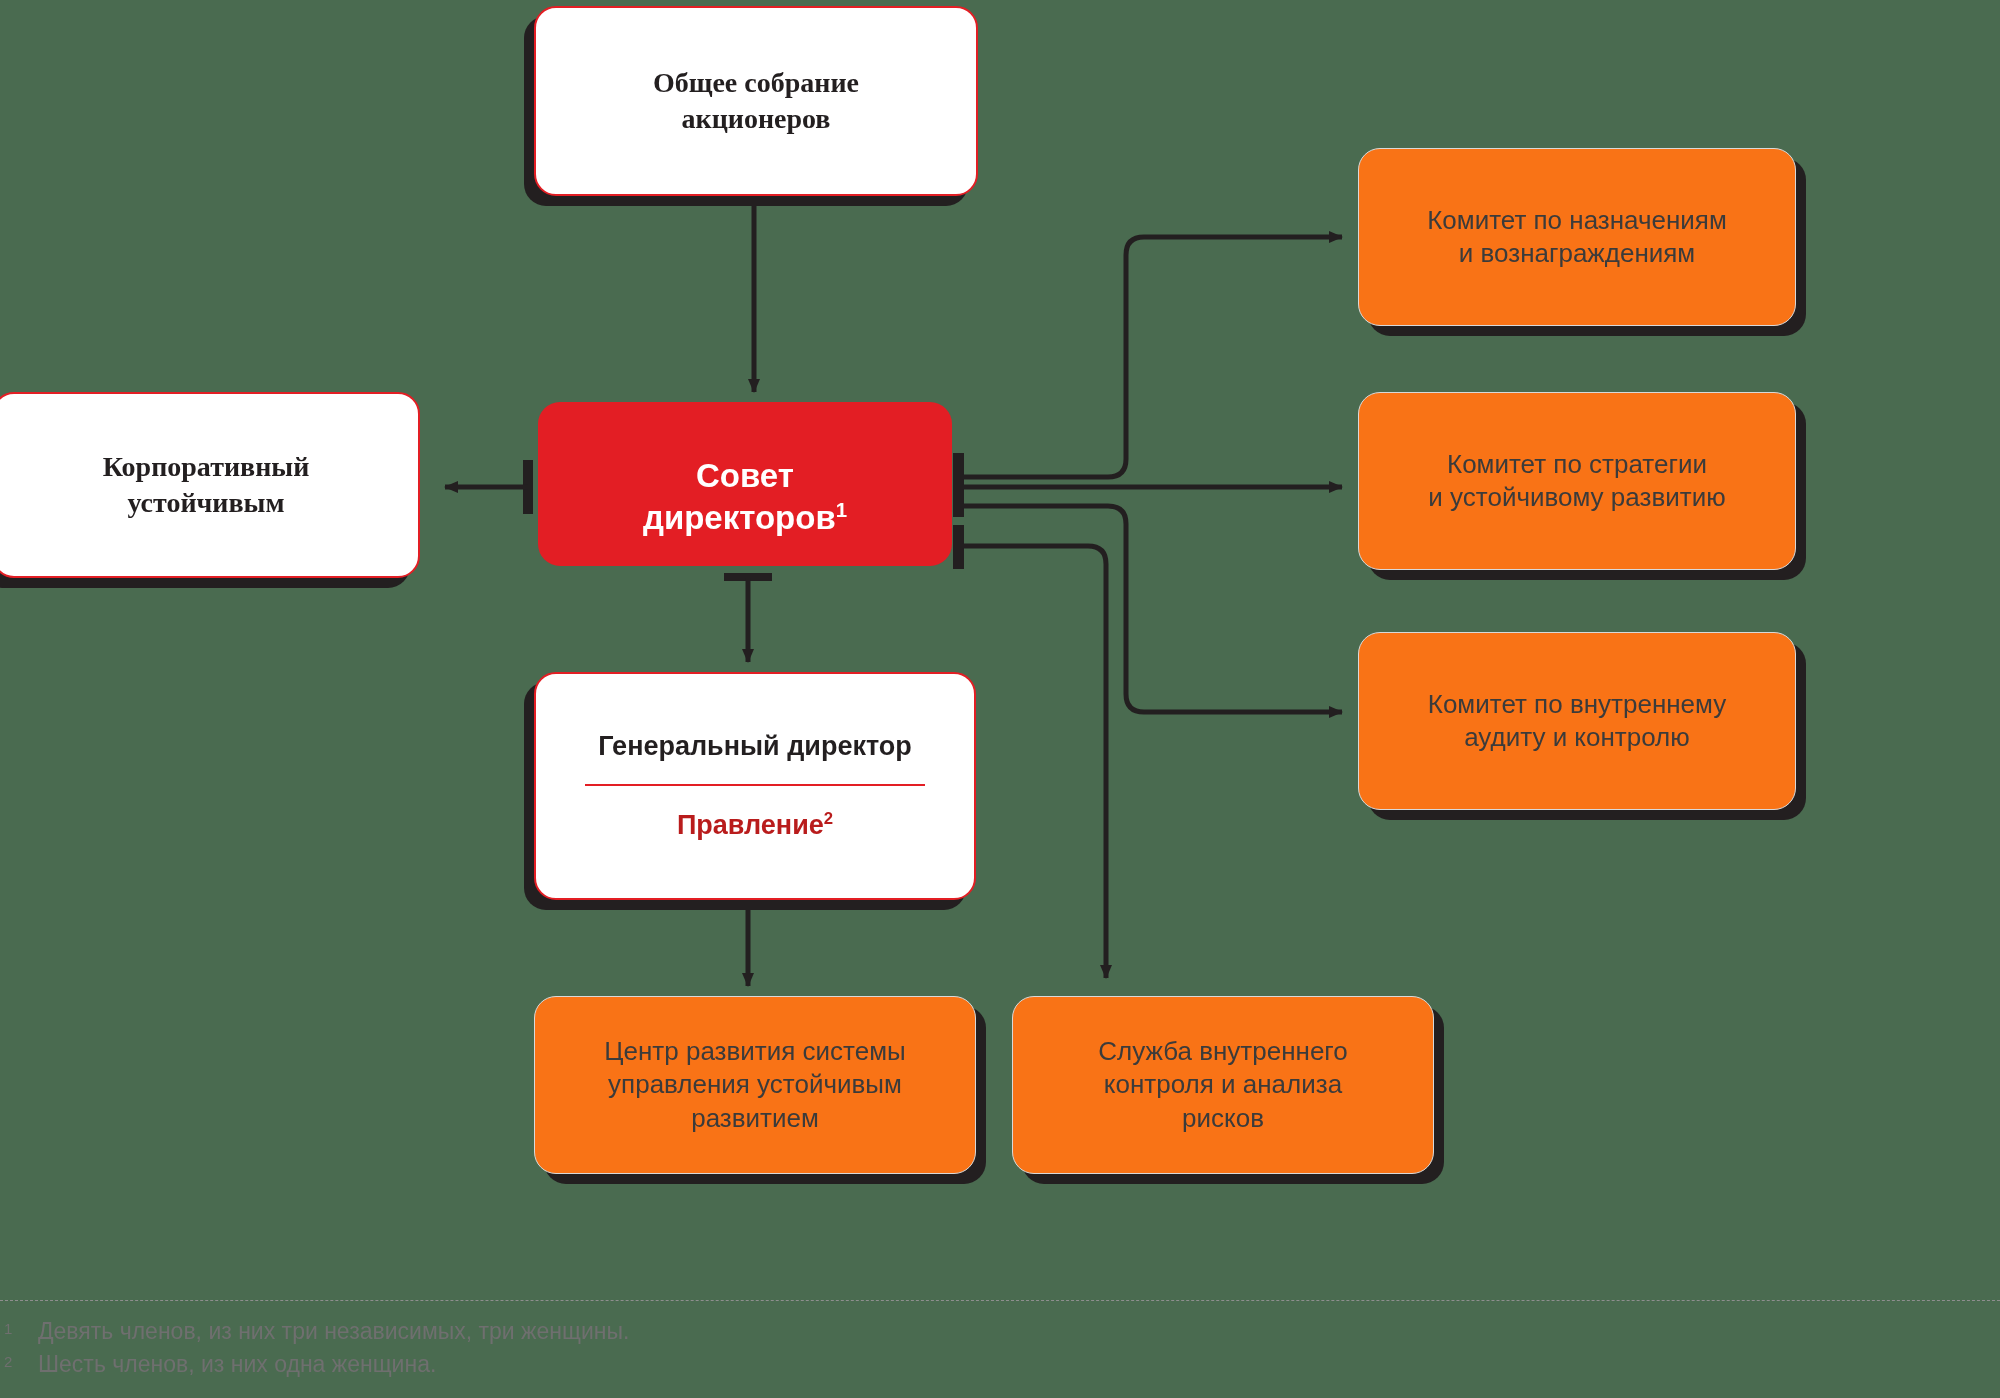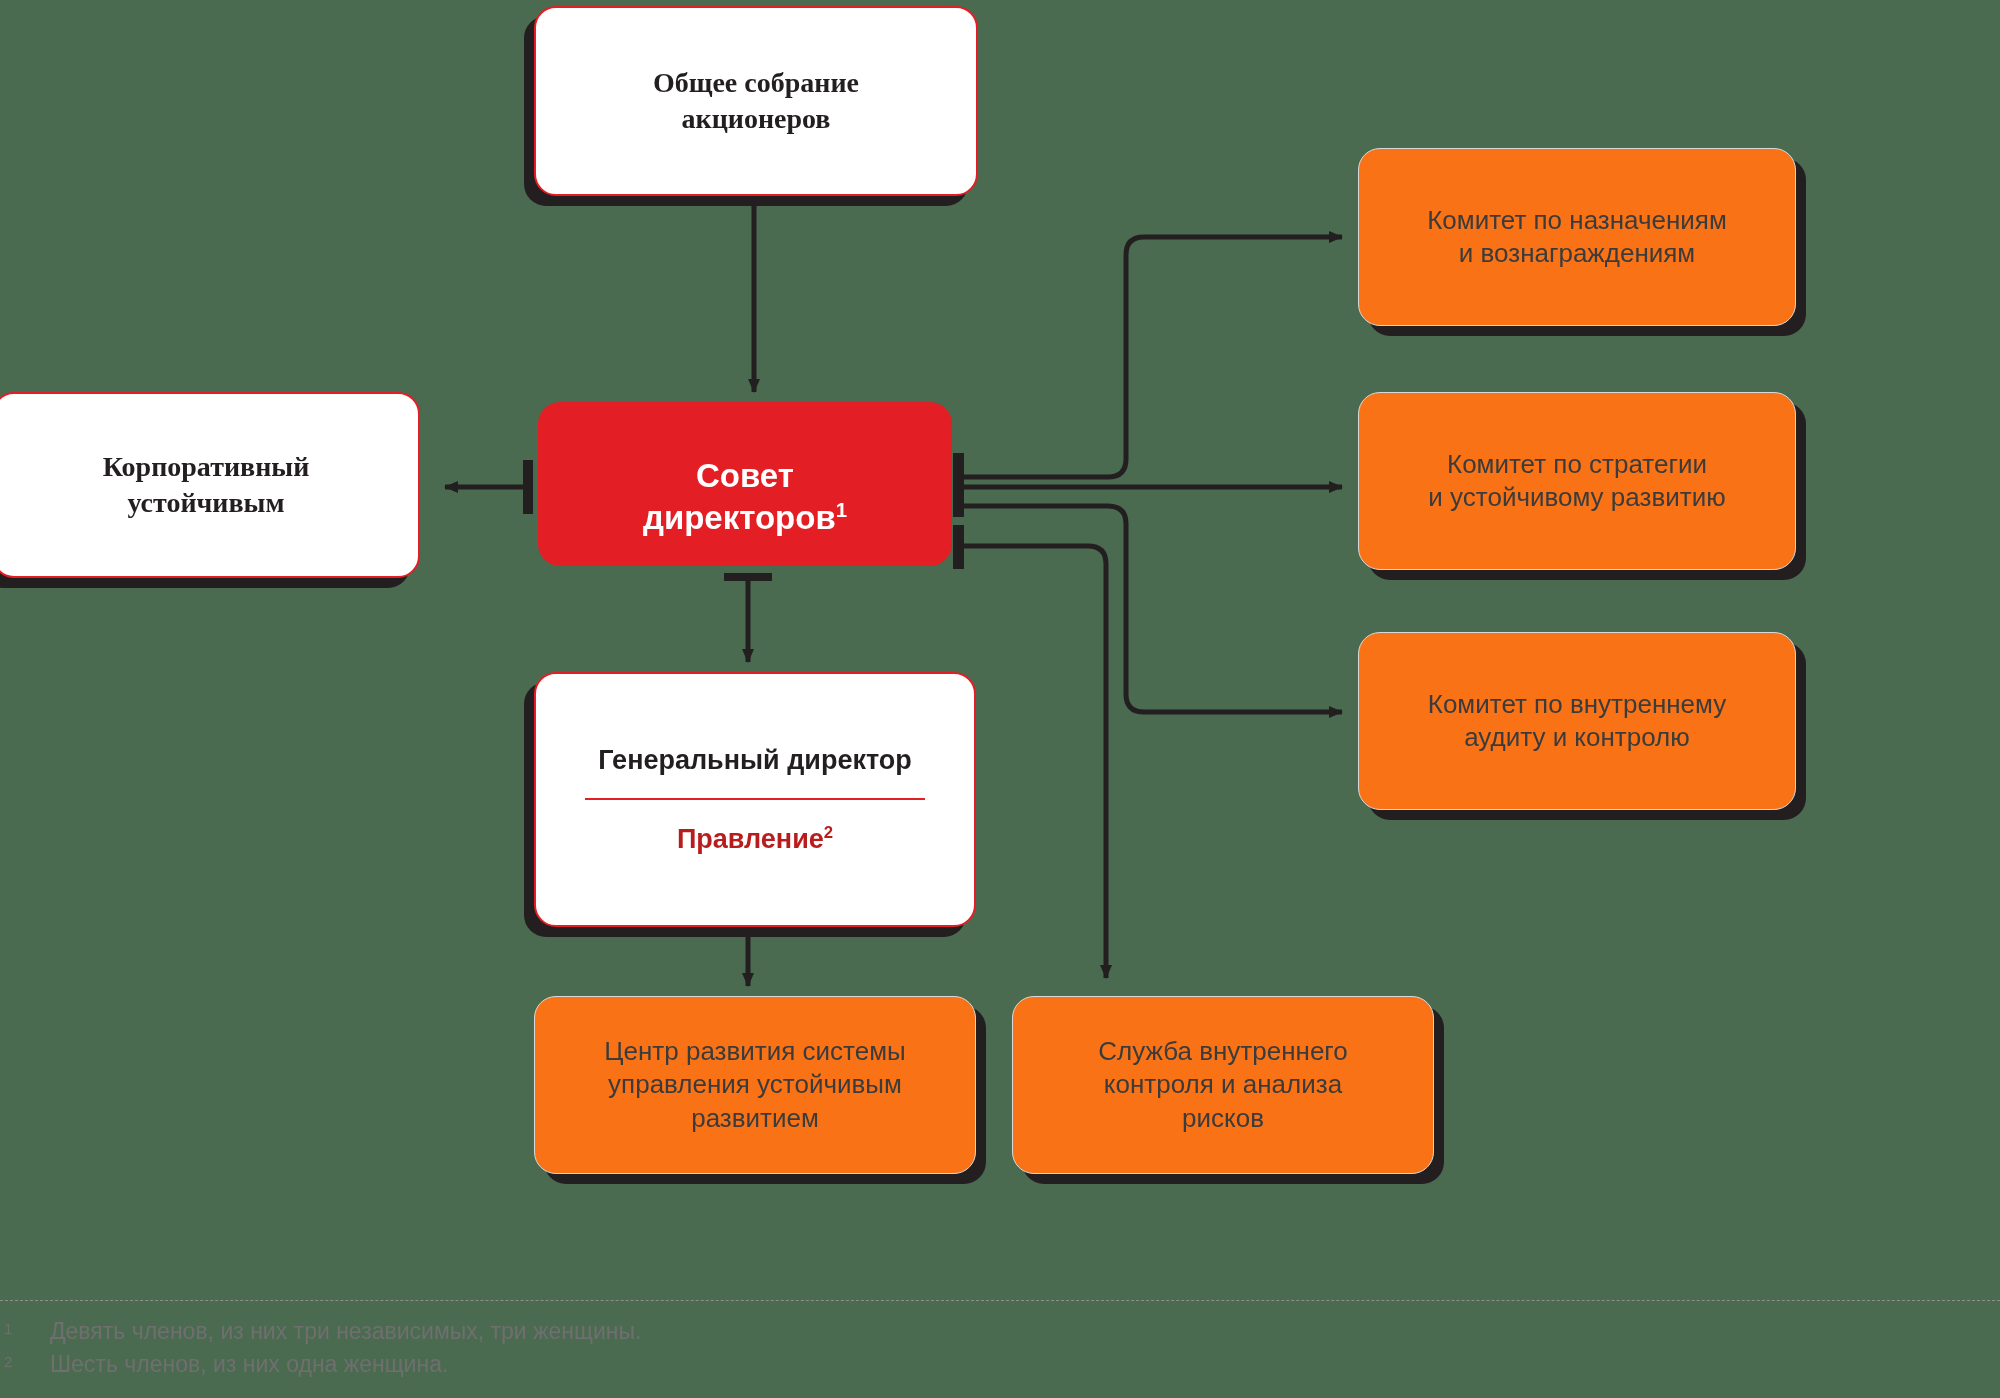--- a/index.html
+++ b/index.html
@@ -100,21 +100,21 @@
     left: 538px; top: 402px; width: 414px; height: 164px;
   }
   #node-board .label { font-size: 33px; margin-top: 26px; }
 
   #node-secretary {
     left: -8px; top: 392px; width: 428px; height: 186px;
   }
   #node-secretary .label { font-size: 28px; }
 
   #node-ceo {
-    left: 534px; top: 672px; width: 442px; height: 255px;
+    left: 534px; top: 672px; width: 442px; height: 228px;
     flex-direction: column;
     justify-content: center;
   }
   #node-ceo .ceo-line  { font-size: 27px; font-weight: bold; color: #231f20; }
   #node-ceo .ceo-rule  {
     width: 340px; height: 2px; background: #e31e24;
     margin: 22px 0 24px 0;
   }
   #node-ceo .ceo-line2 { font-size: 27px; font-weight: bold; color: #b91c1c; }
 
@@ -161,21 +161,20 @@
     margin-left: 4px;
   }
   .footnote .fn-mark {
     width: 34px;
     flex: 0 0 34px;
     font-size: 15px;
     padding-top: 3px;
   }
   .footnote .fn-text {
     flex: 1 1 auto;
-    margin-left: 12px;
   }
 </style>
 </head>
 <body>
 
 <div id="canvas">
 
   <svg id="wires" viewBox="0 0 2000 1398" width="2000" height="1398">
     <defs>
       <marker id="arrow" markerWidth="14" markerHeight="12" refX="13" refY="6" orient="auto" markerUnits="userSpaceOnUse">

